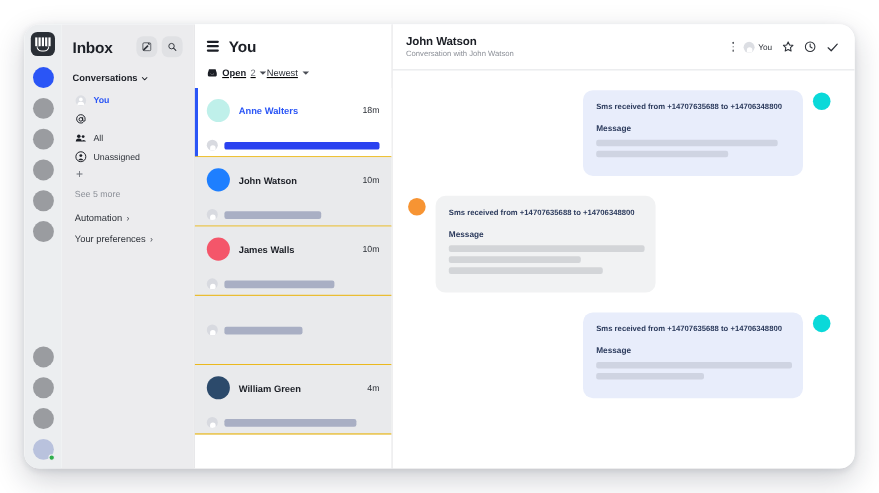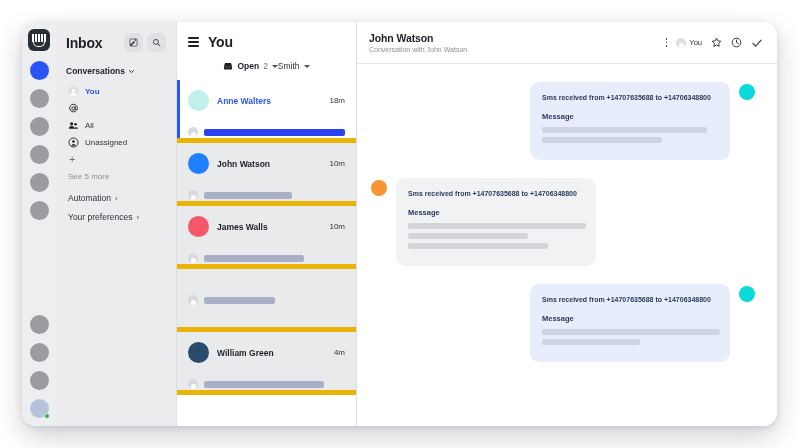--- a/index.html
+++ b/index.html
@@ -125,37 +125,38 @@
   }
   .cl-head {
     display: flex; align-items: center; gap: 9px;
     padding: 12px 11px 0 11px;
   }
   .hamburger { width: 11px; display: flex; flex-direction: column; gap: 2.5px; }
   .hamburger i { height: 1.4px; background: #1c1f26; display: block; border-radius: 1px; }
   .cl-title { font-size: 14px; font-weight: bold; color: #1c1f26; letter-spacing: -0.2px; }
 
   .cl-filter {
-    display: flex; align-items: center; justify-content: center;
+    display: flex; align-items: center; justify-content: flex-start;
     padding: 11px 11px 9px 11px;
+    text-decoration: underline;
   }
   .cl-filter-left { display: flex; align-items: center; gap: 4px; }
   .cl-filter-label { font-size: 8.5px; font-weight: bold; color: #1c1f26; }
   .cl-filter-count { font-size: 8.5px; color: #70747c; }
   .cl-filter-right { display: flex; align-items: center; gap: 4px; }
   .cl-sort { font-size: 8.5px; color: #2e3239; }
   .caret { width: 0; height: 0; border-left: 3px solid transparent; border-right: 3px solid transparent; border-top: 3.5px solid #4a4e56; }
 
   .cl-rows { flex: 1 1 auto; overflow: hidden; }
   .cl-row {
     position: relative;
     height: 63px;
     padding: 10px 11px 0 11px;
     background: #e9eaec;
-    border-bottom: 5px solid #eab308;
+    border-bottom: 1px solid #eab308;
   }
   .cl-row.selected { background: #ffffff; }
   .cl-row.selected::before {
     content: ""; position: absolute; left: 0; top: 0; bottom: 0;
     width: 2.5px; background: #2a55f6;
   }
   .cl-row-top { display: flex; align-items: center; gap: 8px; }
   .cl-av { width: 21px; height: 21px; border-radius: 50%; flex: 0 0 21px; }
   .cl-name { font-size: 8.5px; font-weight: bold; color: #1c1f26; flex: 1 1 auto; }
   .cl-row.selected .cl-name { color: #2a55f6; }
@@ -355,21 +356,21 @@
       <div class="cl-filter-left">
         <svg width="10" height="10" viewBox="0 0 16 16">
           <path d="M1.5 8.5V12a1.5 1.5 0 001.5 1.5h10a1.5 1.5 0 001.5-1.5V8.5h-4a2.5 2.5 0 01-5 0h-4z" fill="#1c1f26"></path>
           <path d="M3.2 3h9.6l1.7 5.5h-4.1a2.5 2.5 0 01-5 0H1.5L3.2 3z" fill="#1c1f26"></path>
         </svg>
         <span class="cl-filter-label">Open</span>
         <span class="cl-filter-count">2</span>
         <span class="caret"></span>
       </div>
       <div class="cl-filter-right">
-        <span class="cl-sort">Smith</span>
+        <span class="cl-sort">Newest</span>
         <span class="caret"></span>
       </div>
     </div>
 
     <div class="cl-rows" id="cl-rows">
         <div class="cl-row selected">
           <div class="cl-row-top">
             <div class="cl-av" style="background: rgb(191, 240, 234);"></div>
             <div class="cl-name">Anne Walters</div>
             <div class="cl-time">18m</div>

